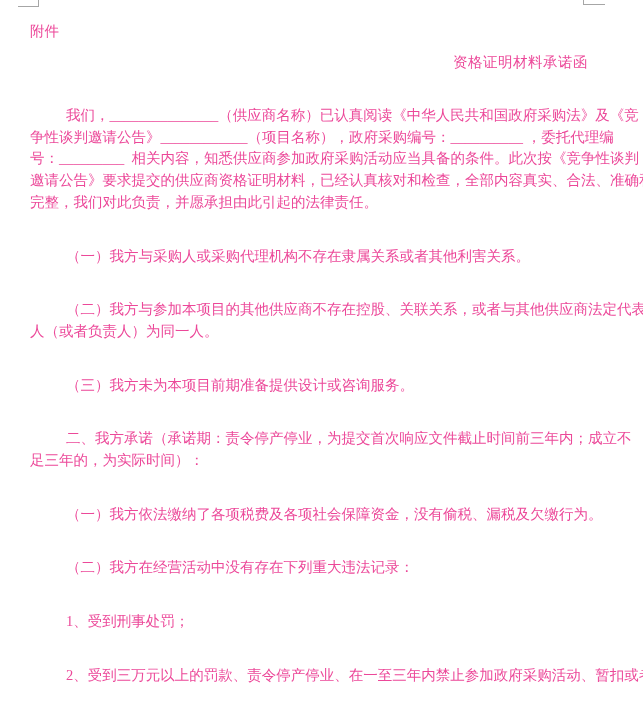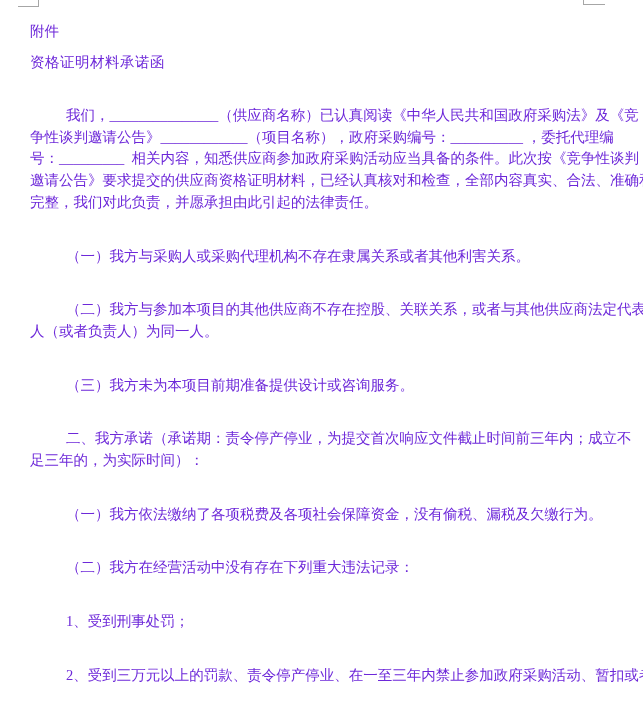--- a/index.html
+++ b/index.html
@@ -4,21 +4,21 @@
 <style>
   * { margin: 0; padding: 0; box-sizing: border-box; }
   html, body { background: #ffffff; }
   .page {
     position: relative;
     width: 643px;
     height: 711px;
     background: #ffffff;
     font-family: "Liberation Serif", "DejaVu Serif", serif;
     font-size: 14.5px;
-    color: #6d28d9;
+    color: #ec4899;
     overflow: hidden;
   }
   
   .cropmark { position: absolute; }
   .cropmark.tl {
     left: 18px; top: 0;
     width: 21px; height: 7px;
     border-right: 1px solid #a6a6a6;
     border-bottom: 1px solid #a6a6a6;
   }
@@ -35,21 +35,21 @@
     width: 558px;
   }
   .attachment-label {
     margin-top: 20px;
     line-height: 22px;
     white-space: pre;
   }
   .doc-title {
     margin-top: 9px;
     line-height: 22px;
-    text-align: left;
+    text-align: right;
     letter-spacing: 0.5px;
   }
   .doc-body {
     margin-top: 24px;
   }
   .line {
     line-height: 21.7px;
     white-space: pre;
   }
   .line.indent {

